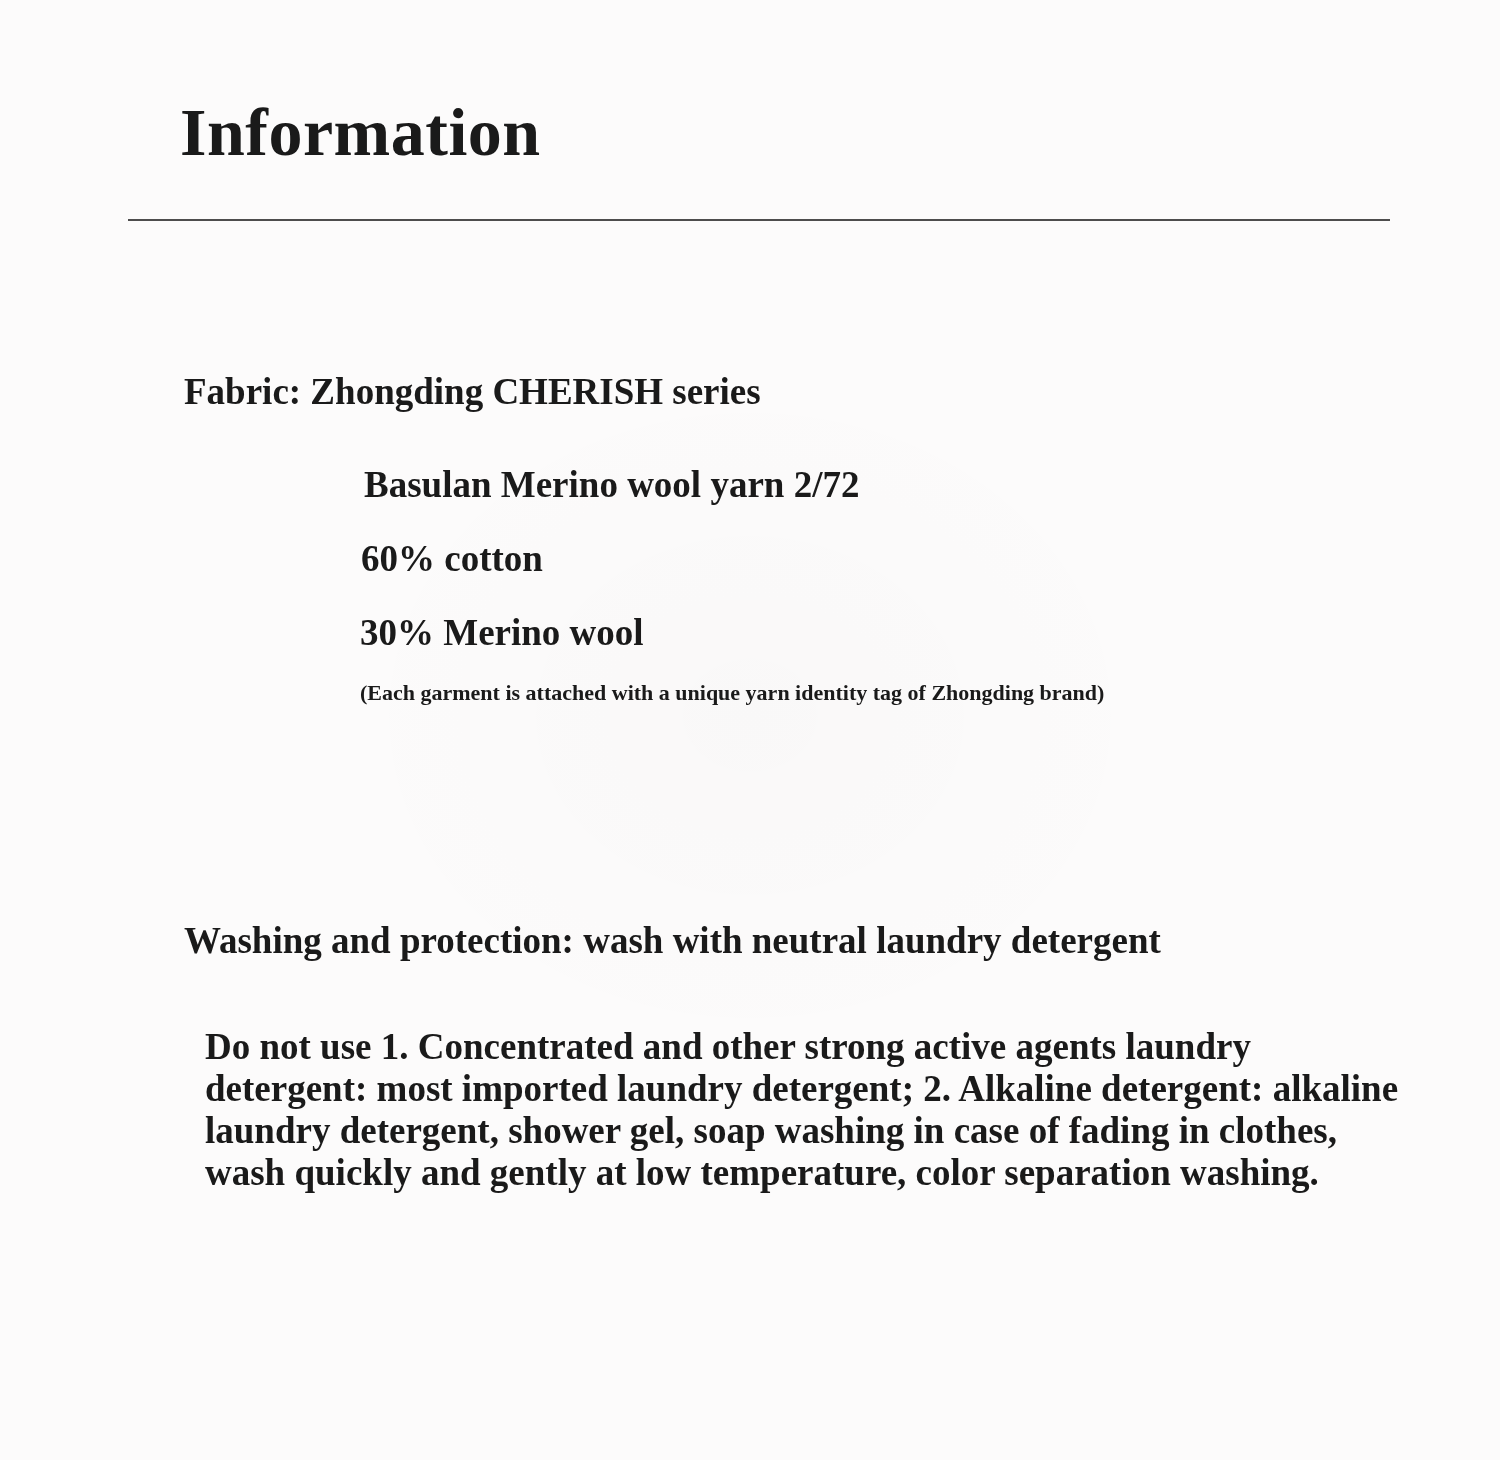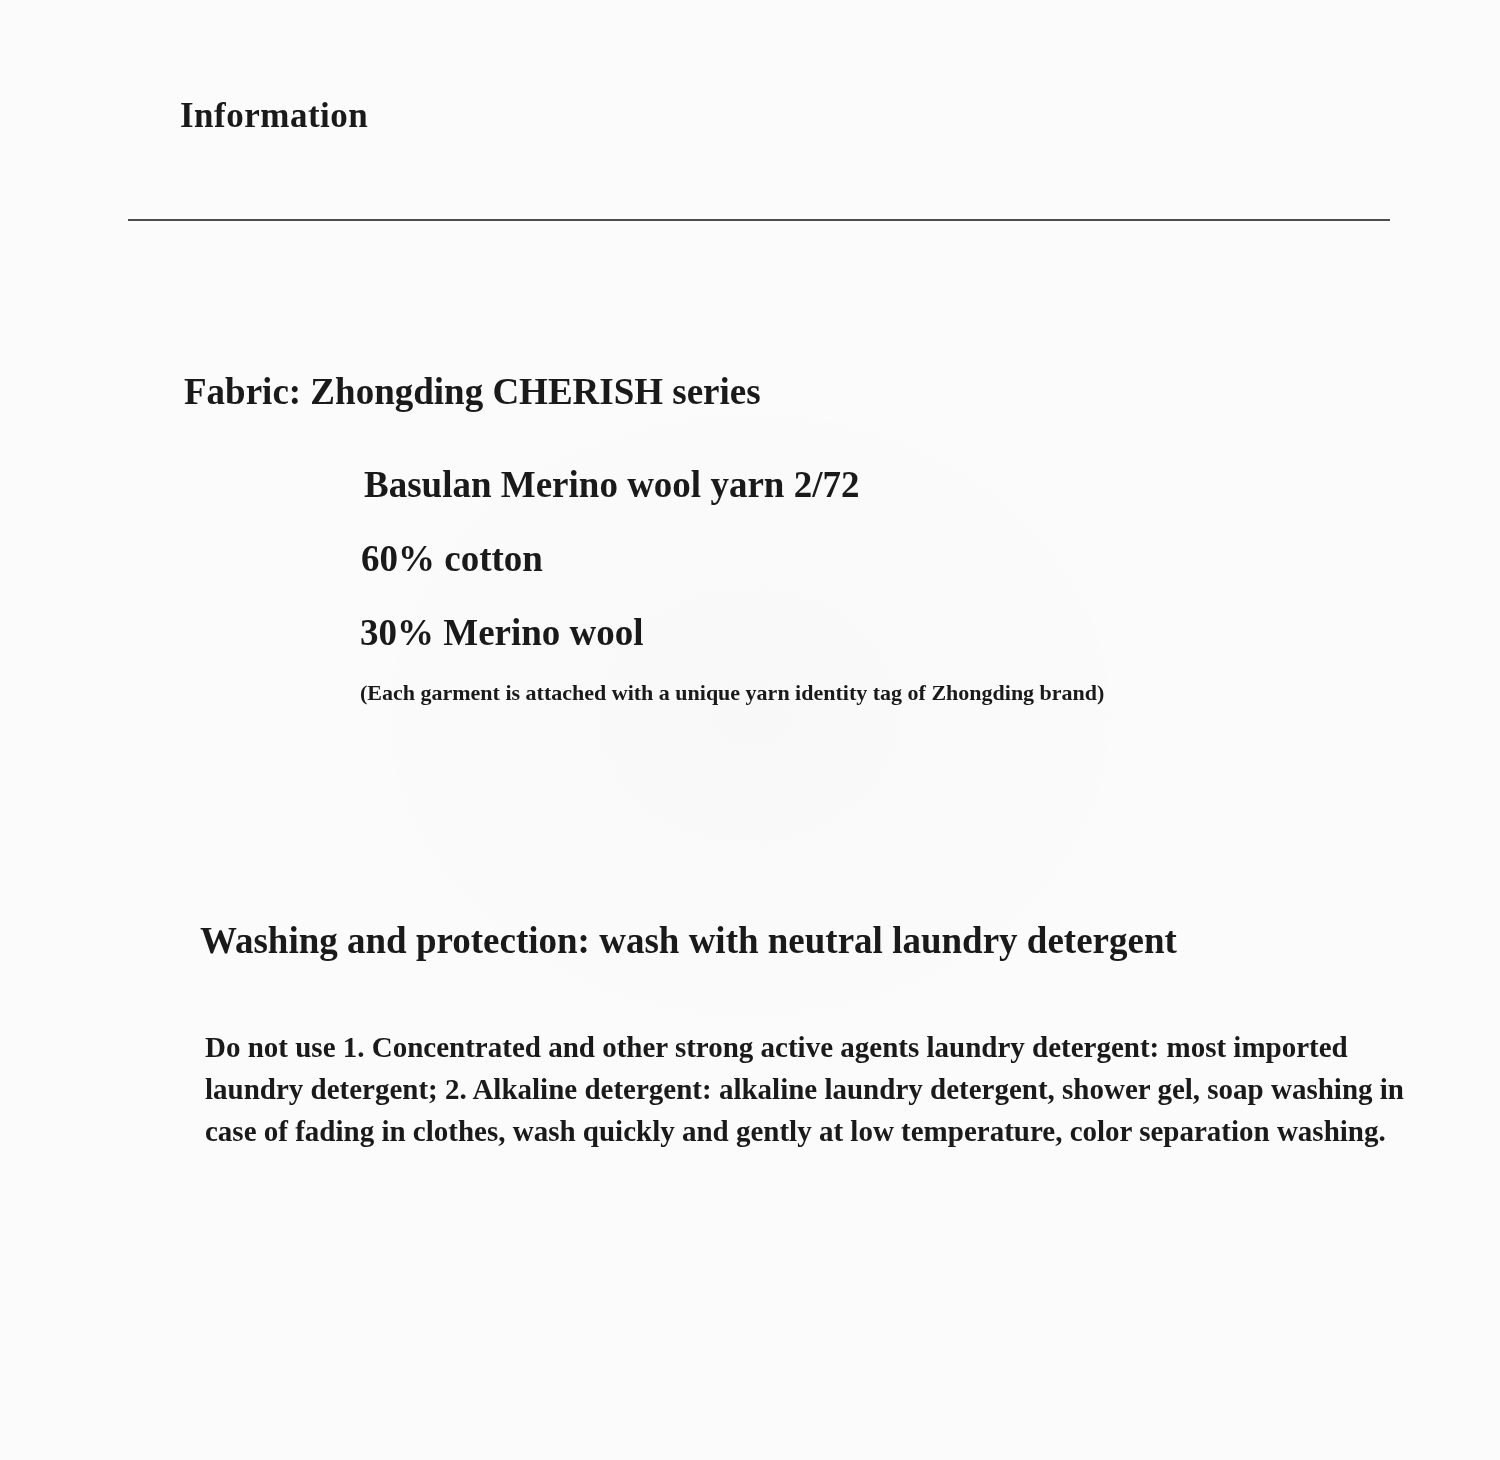--- a/index.html
+++ b/index.html
@@ -14,21 +14,21 @@
     font-family: "Liberation Serif", serif;
     background:
       radial-gradient(ellipse 620px 520px at 50% 49%, rgba(0,0,0,0.012), transparent 70%),
       #fcfbfb;
     color: #1a1a1a;
   }
   .page-title {
     position: absolute;
     left: 180px;
     top: 98px;
-    font-size: 35px;
+    font-size: 68px;
     font-weight: 700;
     line-height: 1;
     letter-spacing: 0.5px;
     margin: 0;
   }
   .divider {
     position: absolute;
     left: 128px;
     top: 219px;
     width: 1262px;
@@ -57,33 +57,33 @@
     position: absolute;
     left: 360px;
     top: 682px;
     font-size: 22px;
     font-weight: 700;
     line-height: 1;
     margin: 0;
   }
   .washing-heading {
     position: absolute;
-    left: 200px;
+    left: 184px;
     top: 922px;
     font-size: 37px;
     font-weight: 700;
     line-height: 1;
     margin: 0;
   }
   .washing-body {
     position: absolute;
     left: 205px;
     top: 1026px;
     width: 1200px;
-    font-size: 29px;
+    font-size: 37px;
     font-weight: 700;
     line-height: 42px;
     margin: 0;
   }
 </style>
 </head>
 <body>
 
 <div class="page">
 

